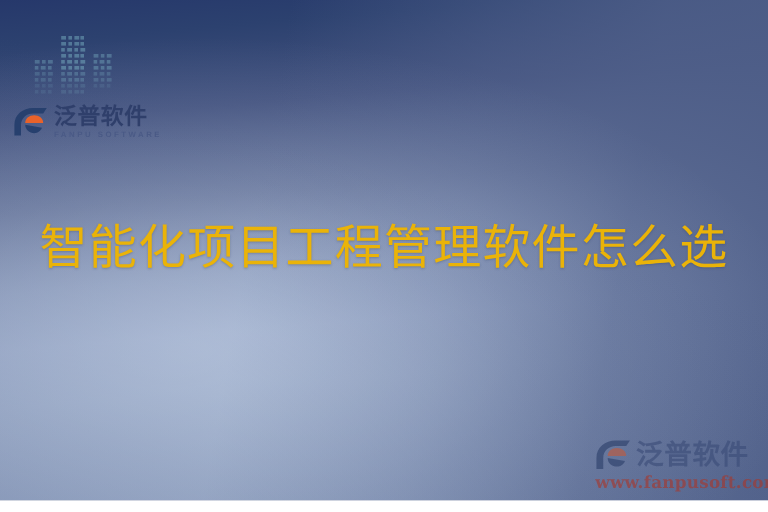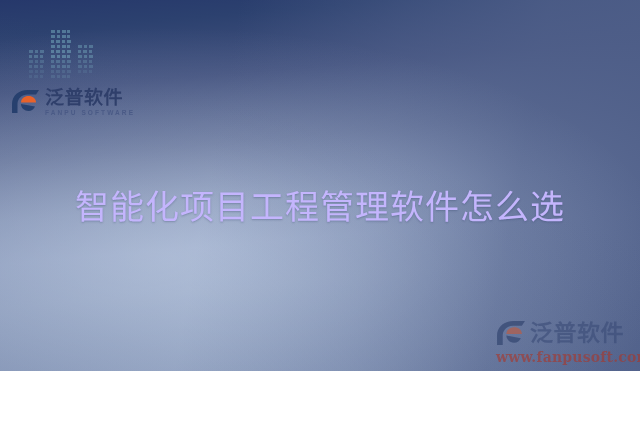--- a/index.html
+++ b/index.html
@@ -5,21 +5,21 @@
 <style>
   html, body {
     margin: 0;
     padding: 0;
     background: #ffffff;
   }
 
   .slide {
     position: relative;
     width: 640px;
-    height: 371px;
+    height: 417px;
     overflow: hidden;
     font-family: "Liberation Sans", "DejaVu Sans", sans-serif;
     background: #4a5a82;
   }
 
   
   .bg-base {
     position: absolute;
     inset: 0;
     background: linear-gradient(175deg,
@@ -99,24 +99,24 @@
   }
 
   
   .headline {
     position: absolute;
     left: 0;
     right: 0;
     top: 186px;
     text-align: center;
     font-family: "DejaVu Serif", "Liberation Serif", serif;
-    font-size: 34px;
+    font-size: 40px;
     line-height: 42px;
     font-weight: 400;
-    color: #c4b5fd;
+    color: #eab308;
     letter-spacing: 1px;
     white-space: nowrap;
     text-shadow: 0 1px 2px rgba(40,56,96,0.30);
   }
 
   
   .watermark {
     position: absolute;
     right: 4px;
     bottom: 6px;

